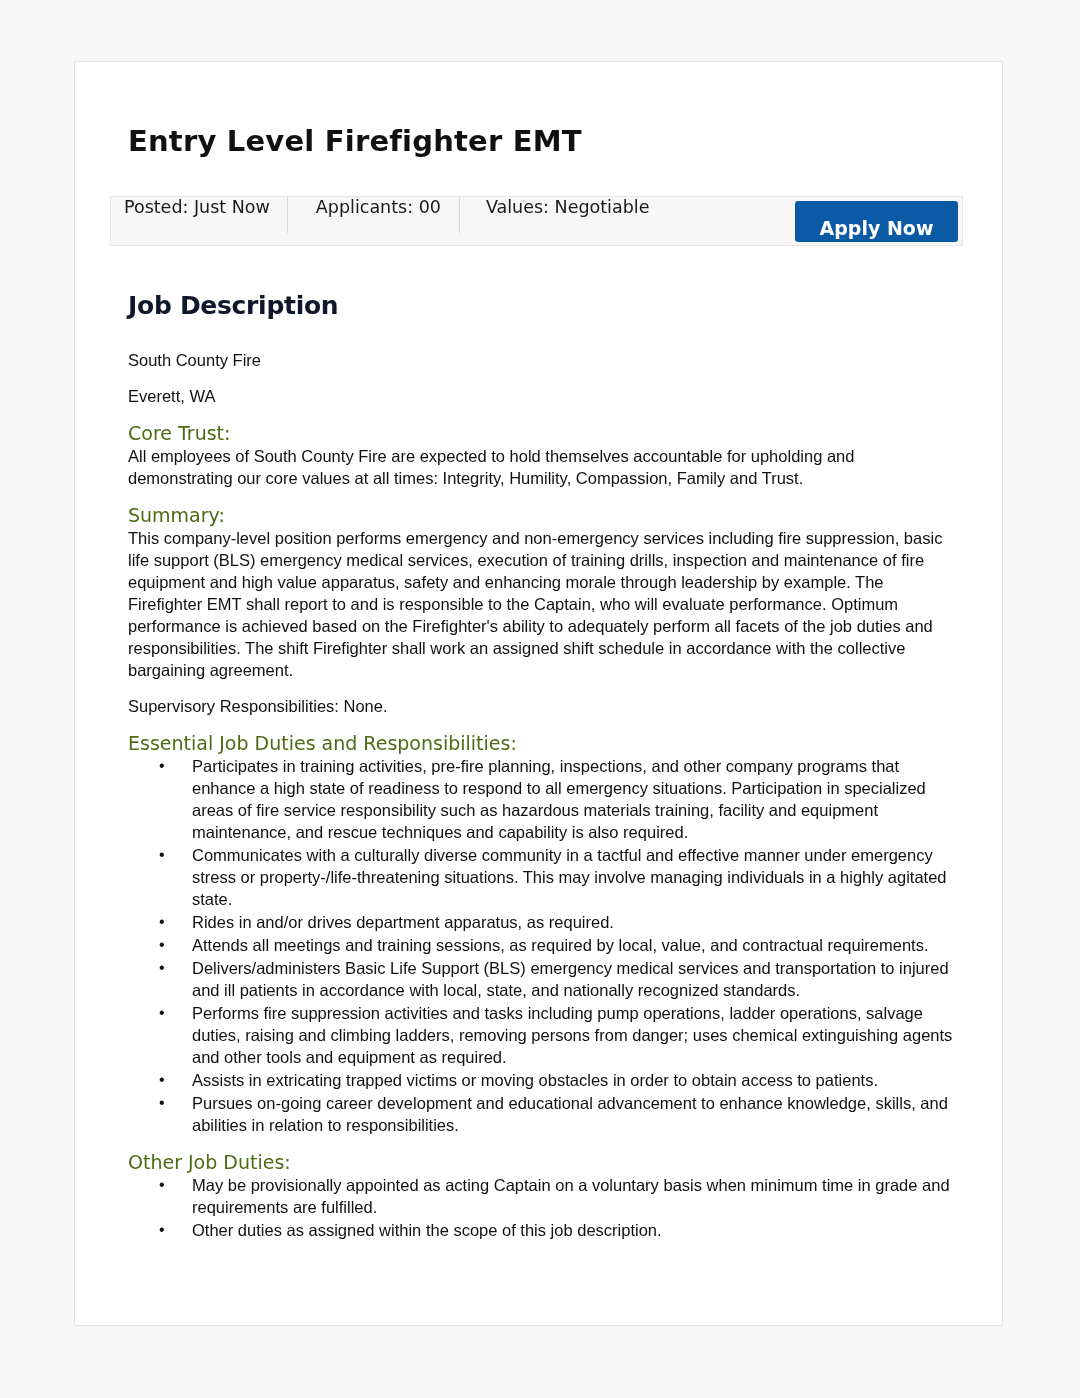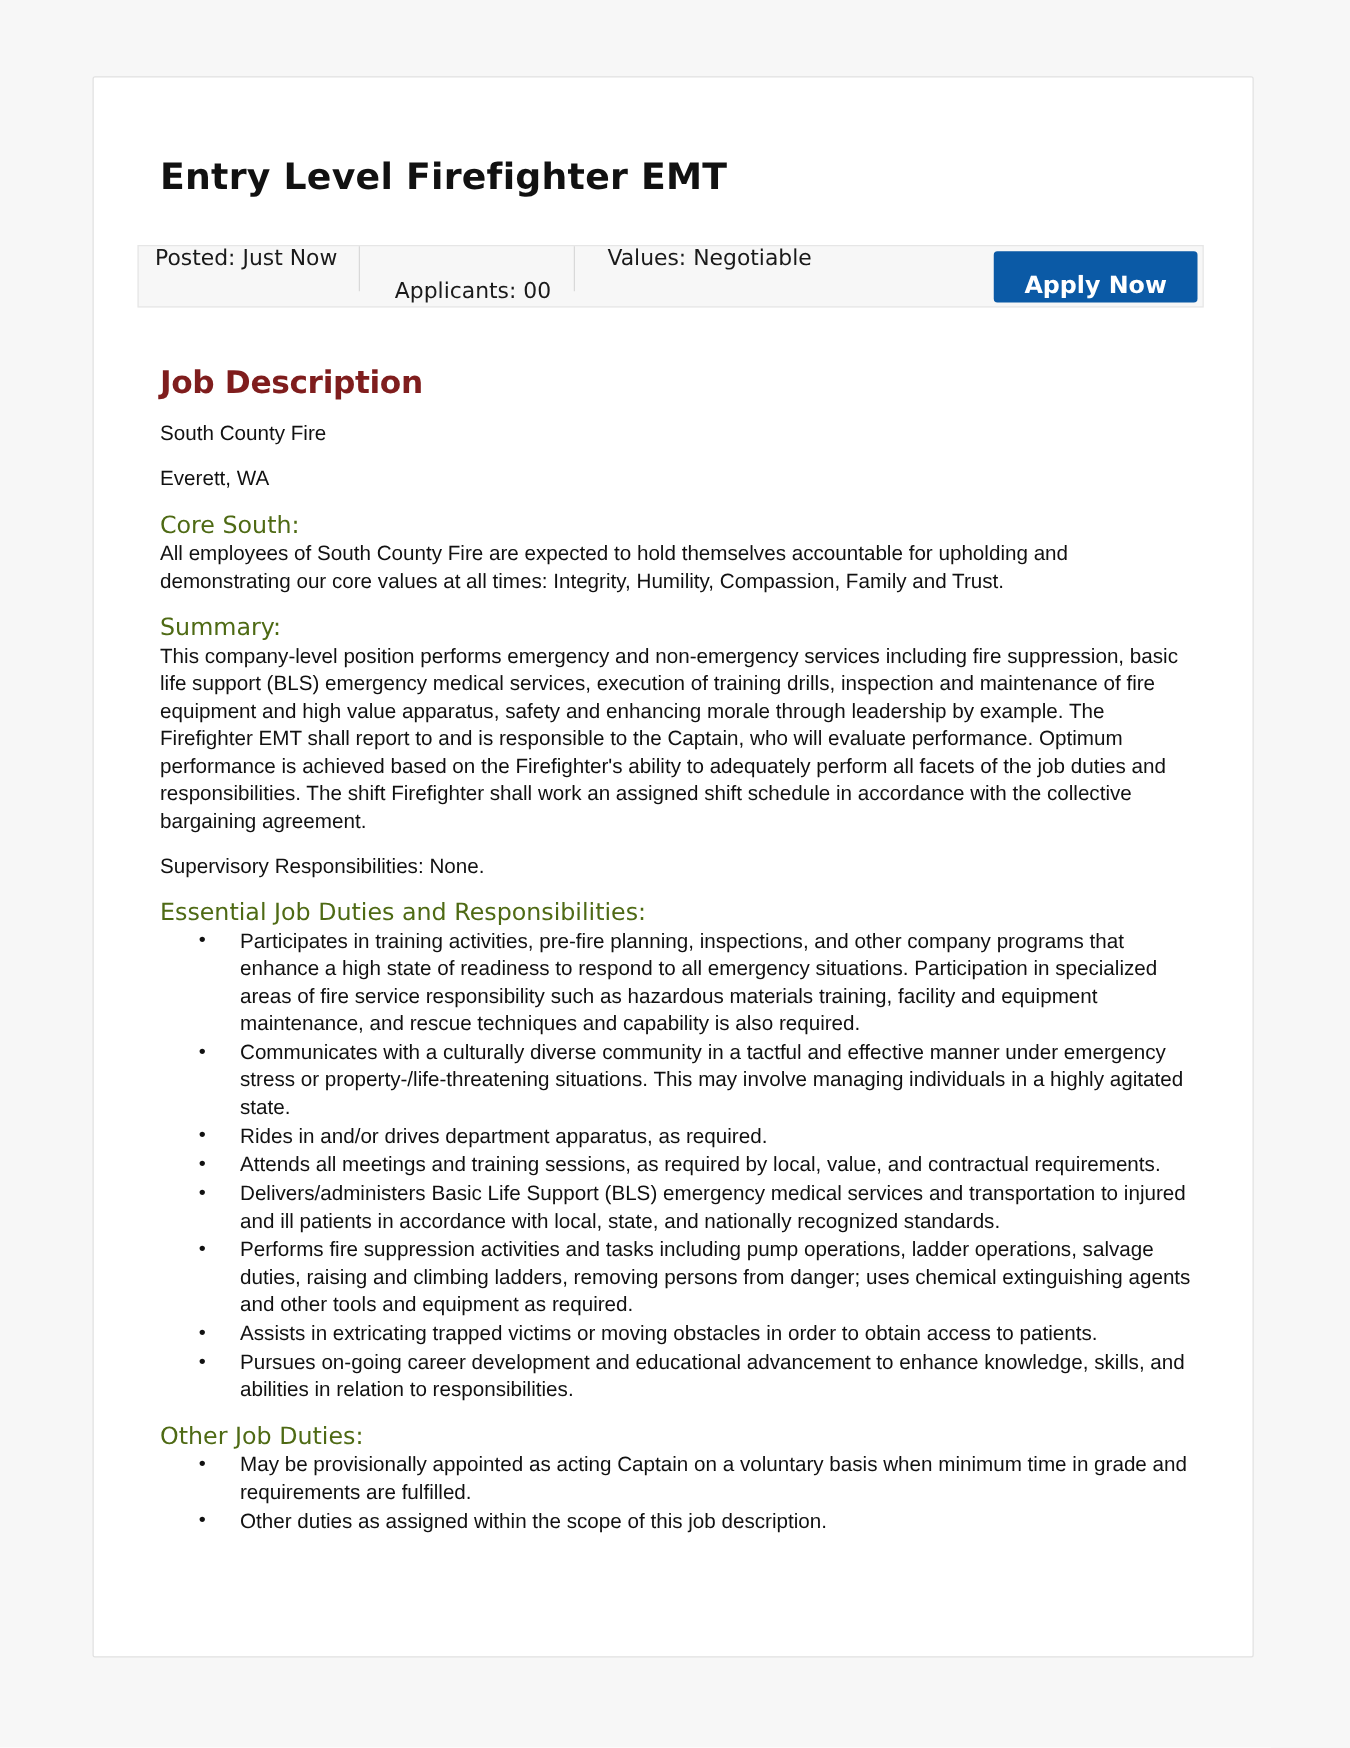--- a/index.html
+++ b/index.html
@@ -43,21 +43,21 @@
       background: #f7f7f7;
       border: 1px solid #e6e6e6;
       box-sizing: border-box;
       display: flex;
       font-family: "DejaVu Sans", sans-serif;
       font-size: 17.5px;
       color: #1a1a1a;
     }
     .meta-item { padding: 0 17px 0 13px; white-space: nowrap; }
     .meta-item.first { padding-left: 13px; }
-    .meta-item.mid { padding-left: 28px; padding-right: 18px; margin-top: 26px; }
+    .meta-item.mid { padding-left: 28px; padding-right: 18px; }
     .meta-item.last { padding-left: 26px; }
     .meta-sep { width: 1px; height: 36px; background: #d9d9d9; }
     .apply-btn {
       position: absolute;
       right: 4px;
       top: 4px;
       width: 163px;
       height: 41px;
       background: #0b5aa6;
       color: #fff;
@@ -69,26 +69,26 @@
       cursor: pointer;
       padding: 16px;
     }
     .content {
       position: absolute;
       left: 53px;
       top: 228px;
       width: 830px;
     }
     .jd-heading {
-      margin: 0 0 14px 0;
+      margin: 0 0 27px 0;
       font-family: "DejaVu Sans", sans-serif;
       font-weight: bold;
       font-size: 25px;
       letter-spacing: -0.3px;
-      color: #7f1d1d;
+      color: #0f172a;
       line-height: 32px;
     }
     p.plain {
       margin: 0 0 14px 0;
       font-size: 16.5px;
       line-height: 22px;
     }
     .section-head {
       margin: 0;
       font-family: "DejaVu Sans", sans-serif;
@@ -133,21 +133,21 @@
     <span class="meta-sep"></span>
     <span class="meta-item last">Values: Negotiable</span>
     <button class="apply-btn">Apply Now</button>
   </div>
 
   <div class="content">
     <h2 class="jd-heading">Job Description</h2>
     <p class="plain">South County Fire</p>
     <p class="plain">Everett, WA</p>
 
-    <h3 class="section-head">Core South:</h3>
+    <h3 class="section-head">Core Trust:</h3>
     <p class="section-body">All employees of South County Fire are expected to hold themselves accountable for upholding and demonstrating our core values at all times: Integrity, Humility, Compassion, Family and Trust.</p>
 
     <h3 class="section-head">Summary:</h3>
     <p class="section-body">This company-level position performs emergency and non-emergency services including fire suppression, basic life support (BLS) emergency medical services, execution of training drills, inspection and maintenance of fire equipment and high value apparatus, safety and enhancing morale through leadership by example. The Firefighter EMT shall report to and is responsible to the Captain, who will evaluate performance. Optimum performance is achieved based on the Firefighter's ability to adequately perform all facets of the job duties and responsibilities. The shift Firefighter shall work an assigned shift schedule in accordance with the collective bargaining agreement.</p>
     <p class="plain">Supervisory Responsibilities: None.</p>
 
     <h3 class="section-head">Essential Job Duties and Responsibilities:</h3>
     <ul class="duties">
       <li><span class="bullet">•</span><span>Participates in training activities, pre-fire planning, inspections, and other company programs that enhance a high state of readiness to respond to all emergency situations. Participation in specialized areas of fire service responsibility such as hazardous materials training, facility and equipment maintenance, and rescue techniques and capability is also required.</span></li>
       <li><span class="bullet">•</span><span>Communicates with a culturally diverse community in a tactful and effective manner under emergency stress or property-/life-threatening situations. This may involve managing individuals in a highly agitated state.</span></li>

